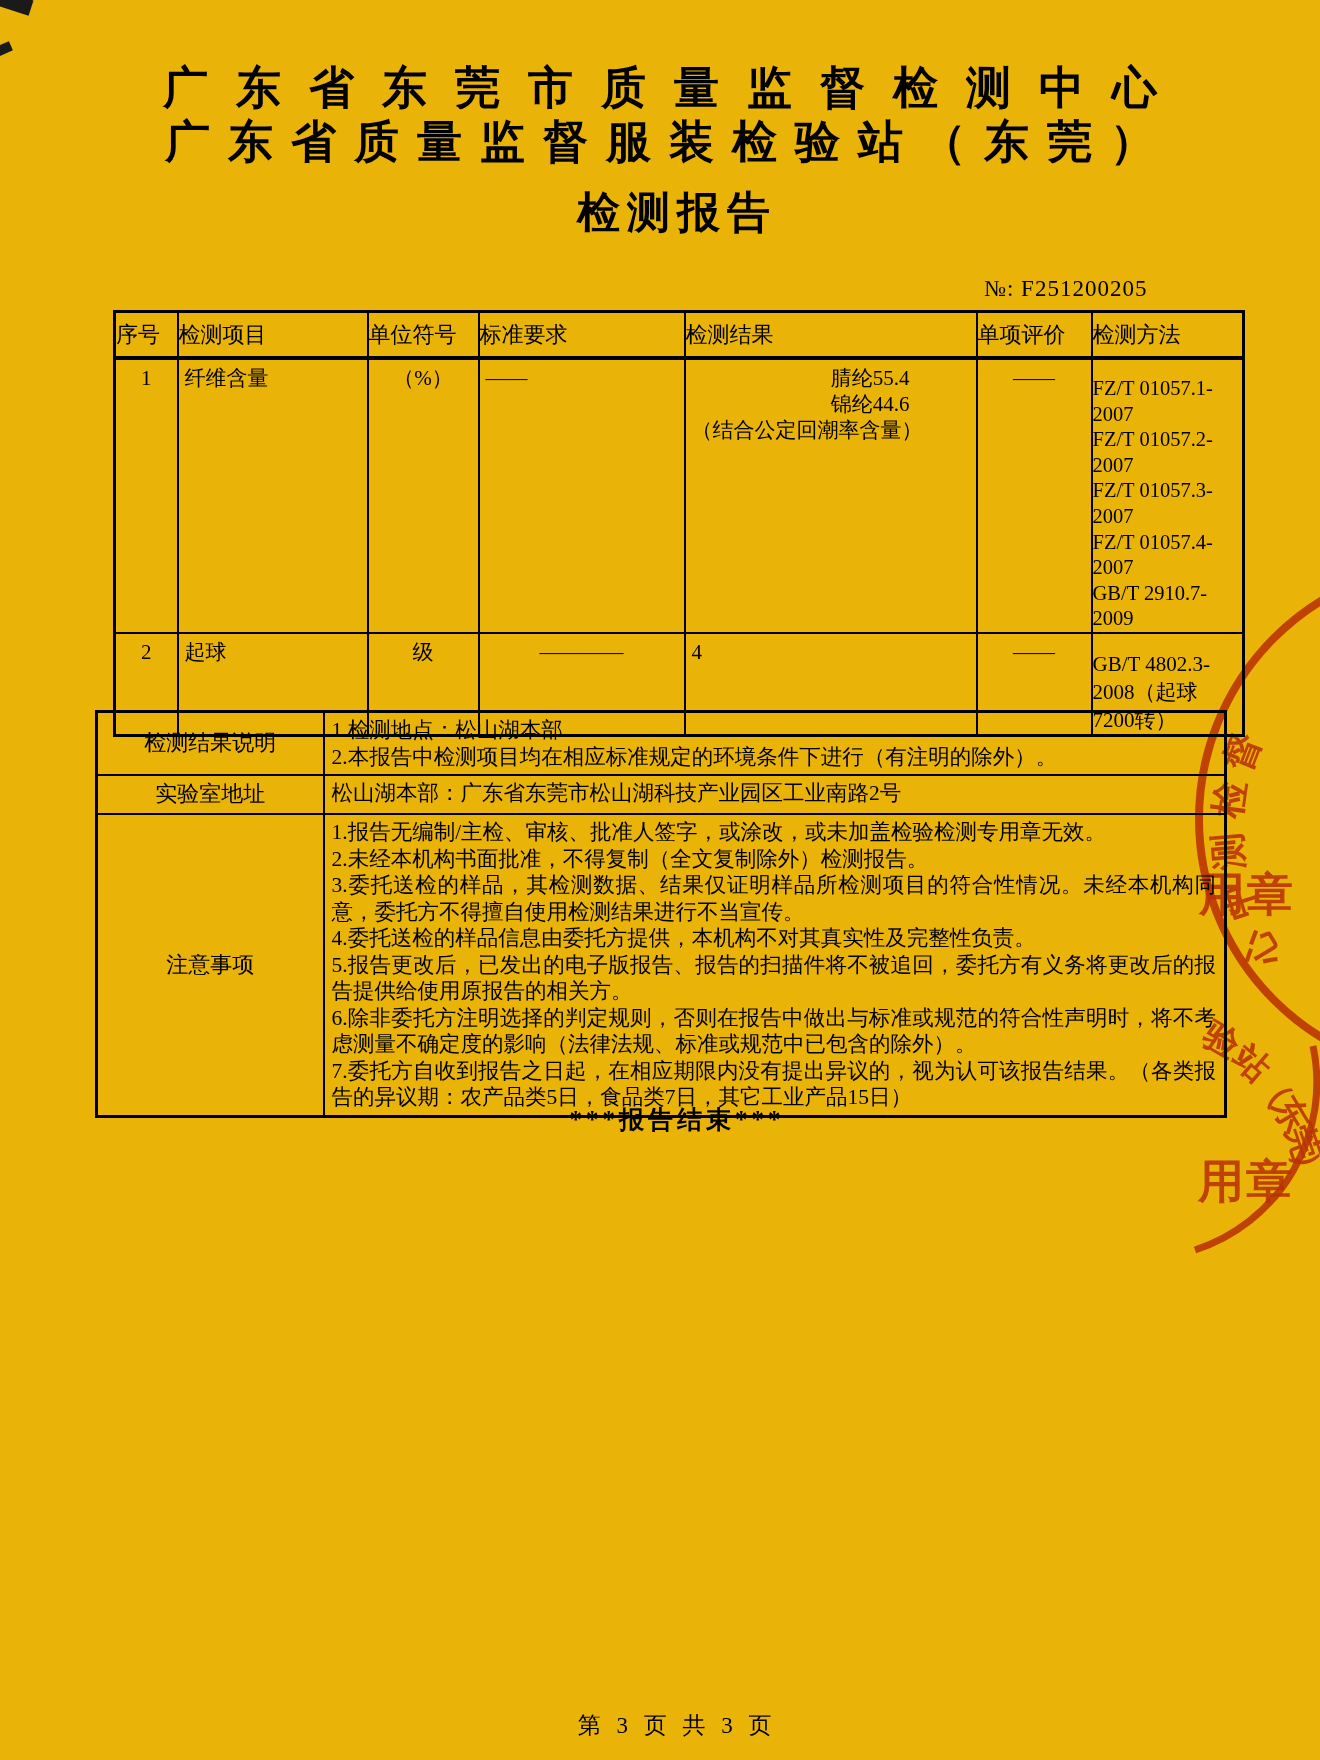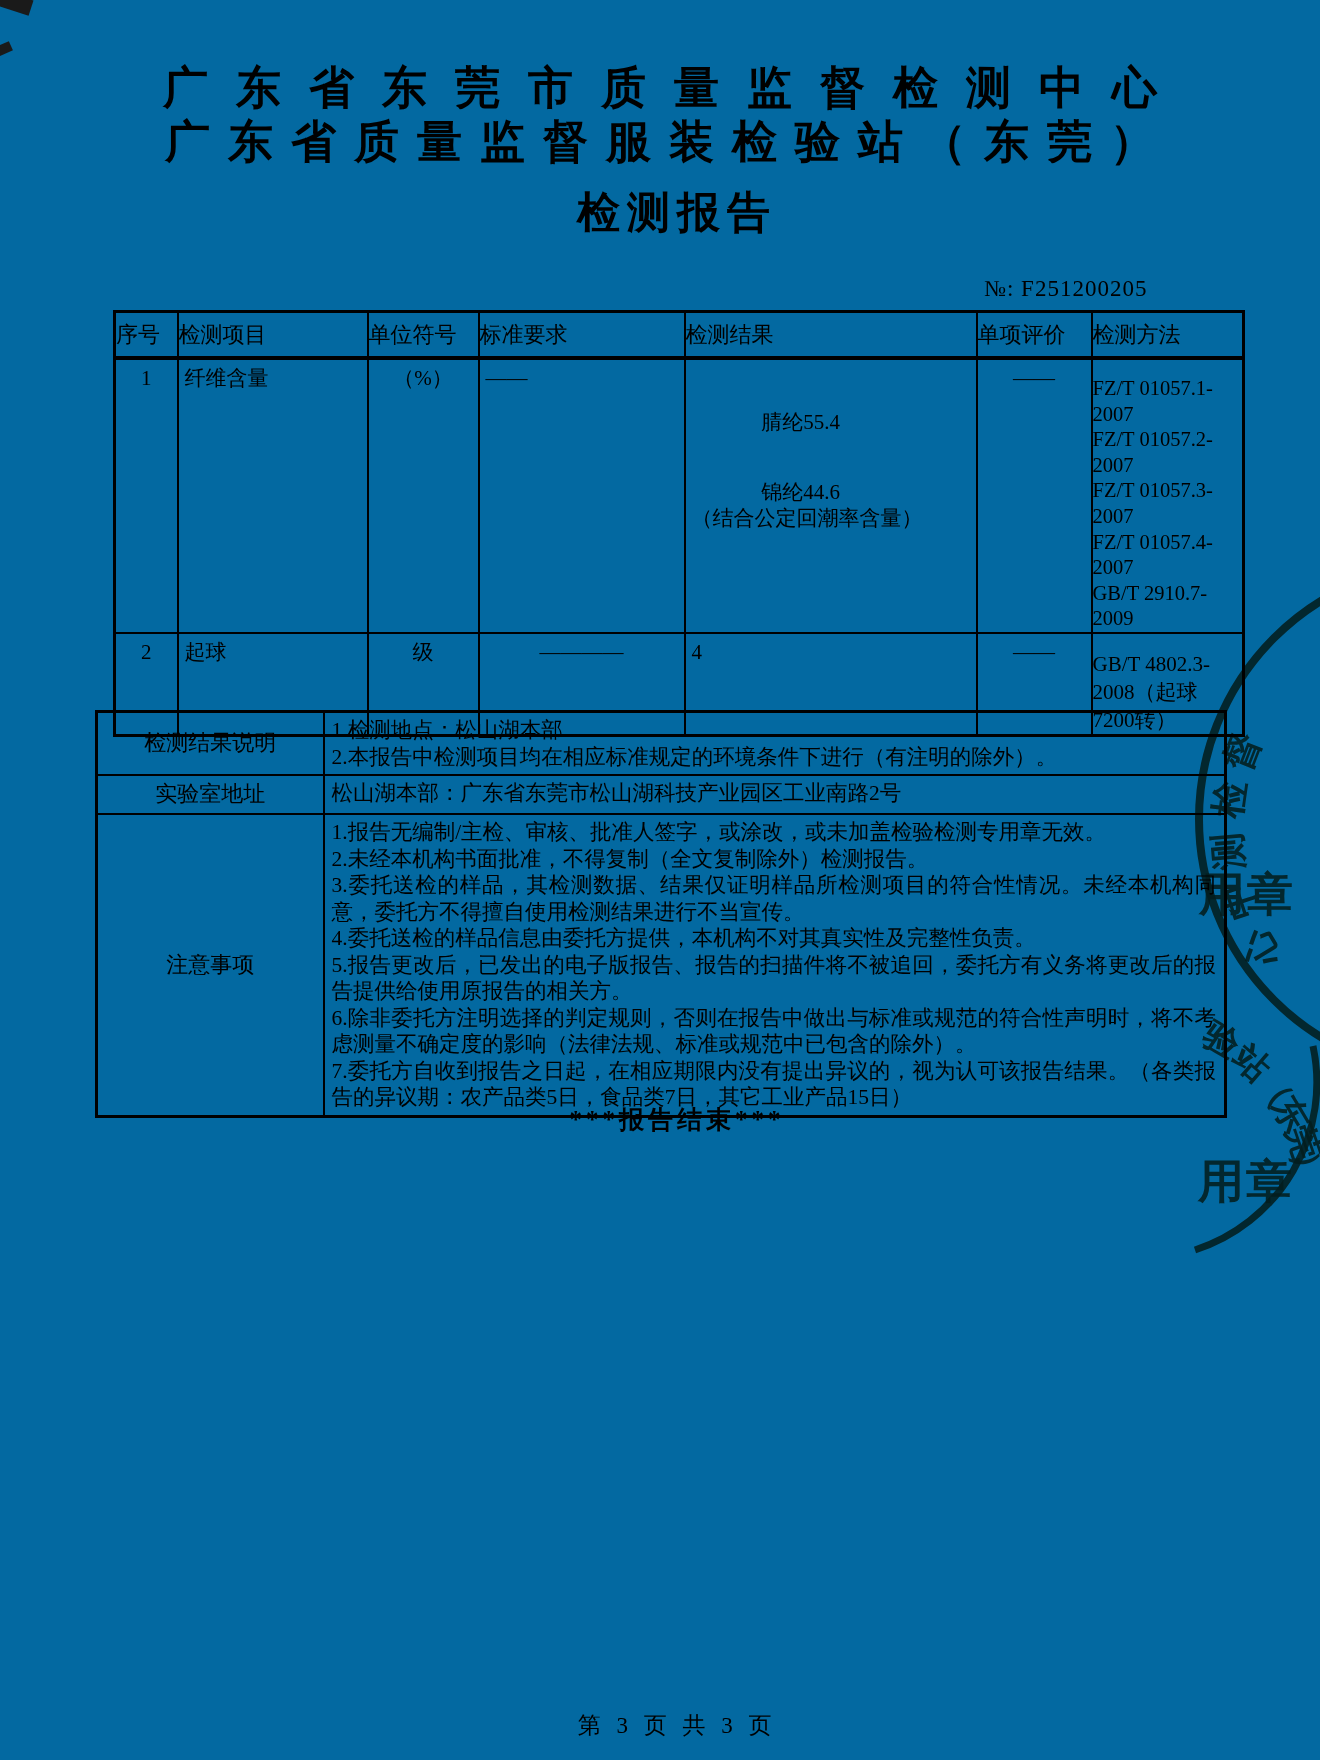--- a/index.html
+++ b/index.html
@@ -1,17 +1,17 @@
 <!DOCTYPE html>
 <html><head>
 <meta charset="utf-8">
 <style>
   html,body{margin:0;padding:0;background:#888;}
   .page{
-    position:relative;width:1320px;height:1760px;background:#0369a1;
+    position:relative;width:1320px;height:1760px;background:#eab308;
     overflow:hidden;margin:0 auto;
     font-family:"Liberation Serif","DejaVu Serif",serif;color:#111;
   }
   
   .smudge{position:absolute;background:#1a1a1a;}
   .smudge.a{left:-8px;top:-6px;width:40px;height:16px;transform:rotate(18deg);}
   .smudge.b{left:-14px;top:46px;width:26px;height:10px;transform:rotate(-24deg);}
 
   .org-line{
     position:absolute;left:0;width:1320px;text-align:center;
@@ -31,21 +31,21 @@
 
   table.doc{border-collapse:collapse;table-layout:fixed;position:absolute;background:transparent;}
   table.doc td,table.doc th{border:2px solid #000;padding:0;vertical-align:top;color:#000;}
   table.t1{left:113px;top:310px;width:1129px;}
   table.t1{border:3px solid #000;}
   table.t1 th{font-size:22px;font-weight:normal;text-align:left;vertical-align:middle;
               height:43px;border-bottom:4px solid #000;}
   table.t1 td{font-size:21px;line-height:26px;}
   .cell-pad{padding:5px 6px;}
   .c-center{text-align:center;}
-  .fiber-row{display:flex;justify-content:center;width:218px;margin-top:44px;}
+  .fiber-row{display:flex;justify-content:flex-end;width:218px;}
   .method{font-size:20.5px;line-height:25.6px;text-align:left;padding-top:16px;}
   .method div{white-space:nowrap;}
   table.t1 tr.r1 td{height:257px;}
   table.t1 tr.r2 td{height:85px;}
   table.t1 tr.r2 .method{font-size:21px;line-height:28px;}
 
   table.t2{left:95px;top:710px;width:1129px;border:3px solid #000;}
   table.t2 td{font-size:21.5px;line-height:26.5px;}
   table.t2 td.lbl{text-align:center;vertical-align:middle;font-size:22px;}
   table.t2 .content{padding:4px 8px 4px 7px;text-align:justify;}

